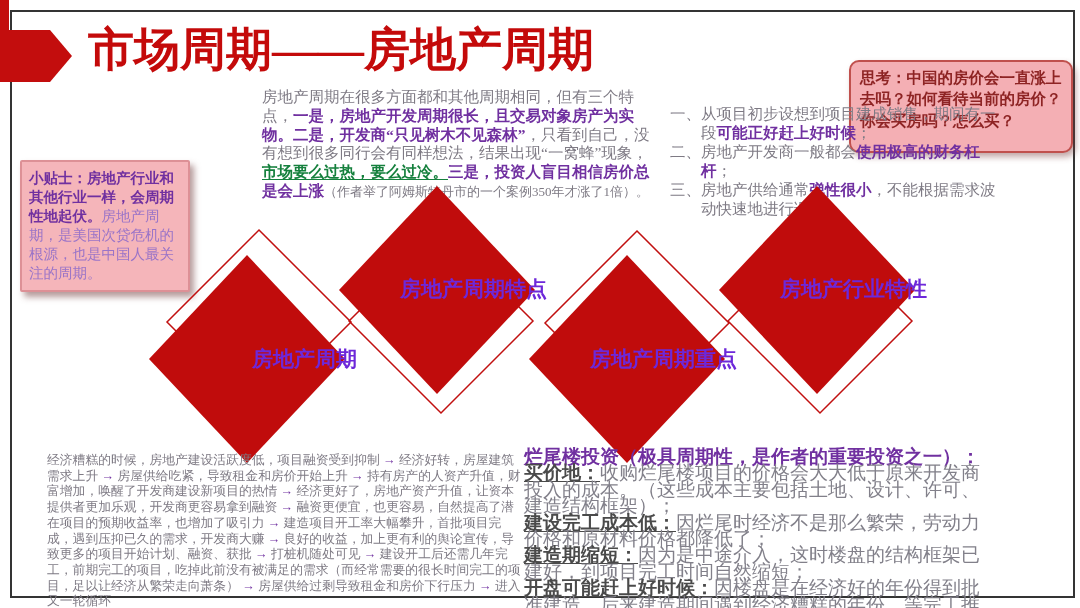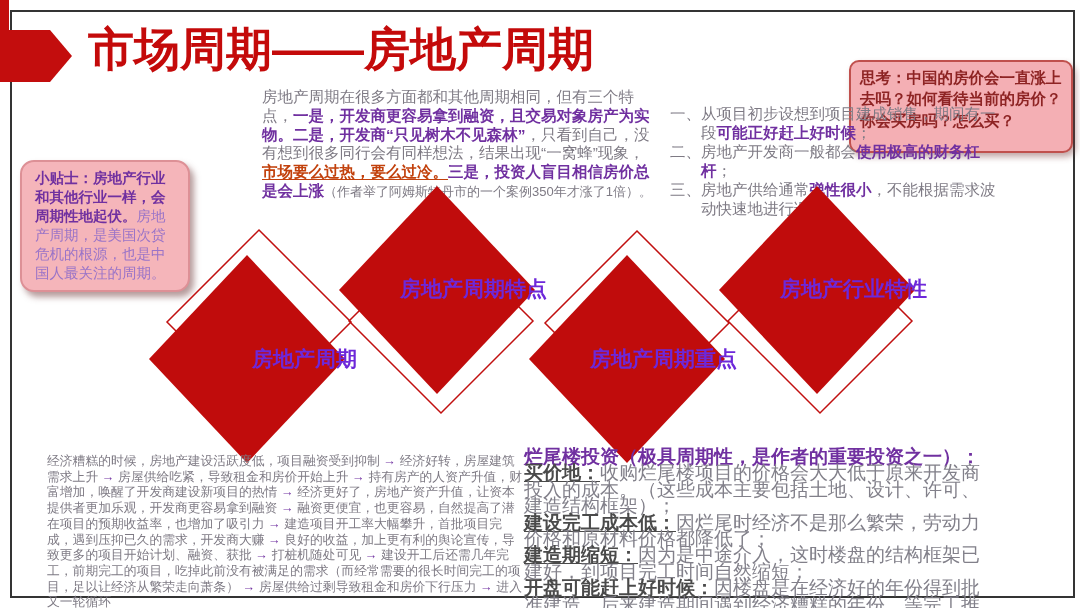--- a/index.html
+++ b/index.html
@@ -1,18 +1,18 @@
 <!DOCTYPE html>
 <html><head>
 <meta charset="utf-8">
 <style>
   html,body{margin:0;padding:0;background:#fff;}
   .stage{
     position:relative;width:1080px;height:608px;overflow:hidden;background:#fff;
-    font-family:Liberation Sans, sans-serif;
+    font-family:Liberation Serif, serif;
   }
   .frame{
     position:absolute;left:10px;top:10px;width:1065px;height:588px;
     border:2px solid #343434;box-sizing:border-box;pointer-events:none;
   }
   .red-strip{position:absolute;left:0;top:0;width:9px;height:82px;background:#C30D0D;}
   .title-arrow{
     position:absolute;left:0;top:30px;width:72px;height:52px;background:#C30D0D;
     clip-path:polygon(0 0,50px 0,72px 26px,50px 52px,0 52px);
   }
@@ -34,61 +34,61 @@
   }
   .traits{
     position:absolute;left:670px;top:104px;width:340px;margin:0;padding:0;list-style:none;
     font-size:15.5px;line-height:19px;color:#7E7A84;
   }
   .trait{display:flex;}
   .trait .marker{flex:0 0 30px;}
   .trait .trait-text{flex:1;}
   .tip-box{
     position:absolute;left:20px;top:160px;width:170px;box-sizing:border-box;
-    background:#F5B5BA;border:2px solid #DD9096;border-radius:14px;
-    padding:7px 13px;font-size:14.5px;line-height:19px;
+    background:#F5B5BA;border:2px solid #DD9096;border-radius:2px;
+    padding:7px 7px;font-size:14.5px;line-height:19px;
     box-shadow:4px 5px 6px rgba(110,55,55,.5);
   }
   .diamonds{position:absolute;left:0;top:0;width:1080px;height:608px;pointer-events:none;}
   .diamond-label{
     position:absolute;width:220px;transform:translate(-50%,-50%);
     text-align:right;color:#6d28d9;font-size:21px;font-weight:bold;white-space:nowrap;
   }
   .cycle{
     position:absolute;left:47px;top:453px;width:478px;margin:0;
     font-size:12.8px;line-height:15.7px;color:#7E7A84;
   }
   .investment{position:absolute;left:524px;top:449px;width:468px;}
   .investment p{margin:0;font-size:19px;line-height:16.4px;color:#82808A;}
   .inv-heading{color:#7030A0 !important;font-weight:bold;}
   .inv-label{color:#4A4A4A;font-weight:bold;text-decoration:underline;text-underline-offset:2px;}
   
   .s-gray{color:#7E7A84;}
   .s-gray-small{color:#7E7A84;font-size:13px;}
   .s-purple-bold{color:#7030A0;font-weight:bold;}
-  .s-purple-bold-underline{color:#c2410c;font-weight:bold;text-decoration:underline;text-underline-offset:2px;text-align:right;}
+  .s-purple-bold-underline{color:#15803d;font-weight:bold;text-decoration:underline;text-underline-offset:2px;text-align:right;}
   .s-purple-light{color:#9A74C8;}
   .s-arrow{color:#7030A0;}
 </style>
 </head>
 <body>
 
 <div class="stage">
 
   <div class="frame"></div>
   <div class="red-strip"></div>
   <div class="title-arrow"></div>
 
   <h1 class="title">市场周期——房地产周期</h1>
 
   <div class="think-box">
     <span>思考：中国的房价会一直涨上去吗？如何看待当前的房价？你会买房吗？怎么买？</span>
   </div>
 
-  <p class="features"><span class="s-gray">房地产周期在很多方面都和其他周期相同，但有三个特点，</span><span class="s-purple-bold">一是，开发商更容易拿到融资，且交易对象房产为实物。二是，开发商“只见树木不见森林”</span><span class="s-gray">，只看到自己，没有想到很多同行会有同样想法，结果出现“一窝蜂”现象，</span><span class="s-purple-bold-underline">市场要么过热，要么过冷。</span><span class="s-purple-bold">三是，投资人盲目相信房价总是会上涨</span><span class="s-gray-small">（作者举了阿姆斯特丹市的一个案例350年才涨了1倍）。</span></p>
+  <p class="features"><span class="s-gray">房地产周期在很多方面都和其他周期相同，但有三个特点，</span><span class="s-purple-bold">一是，房地产开发周期很长，且交易对象房产为实物。二是，开发商“只见树木不见森林”</span><span class="s-gray">，只看到自己，没有想到很多同行会有同样想法，结果出现“一窝蜂”现象，</span><span class="s-purple-bold-underline">市场要么过热，要么过冷。</span><span class="s-purple-bold">三是，投资人盲目相信房价总是会上涨</span><span class="s-gray-small">（作者举了阿姆斯特丹市的一个案例350年才涨了1倍）。</span></p>
 
   <ol class="traits">
     <li class="trait">
       <span class="marker">一、</span>
       <span class="trait-text"><span class="s-gray">从项目初步设想到项目建成销售，期间有一段</span><span class="s-purple-bold">可能正好赶上好时候</span><span class="s-gray">；</span></span>
     </li>
     <li class="trait">
       <span class="marker">二、</span>
       <span class="trait-text"><span class="s-gray">房地产开发商一般都会</span><span class="s-purple-bold">使用极高的财务杠杆</span><span class="s-gray">；</span></span>
     </li>

